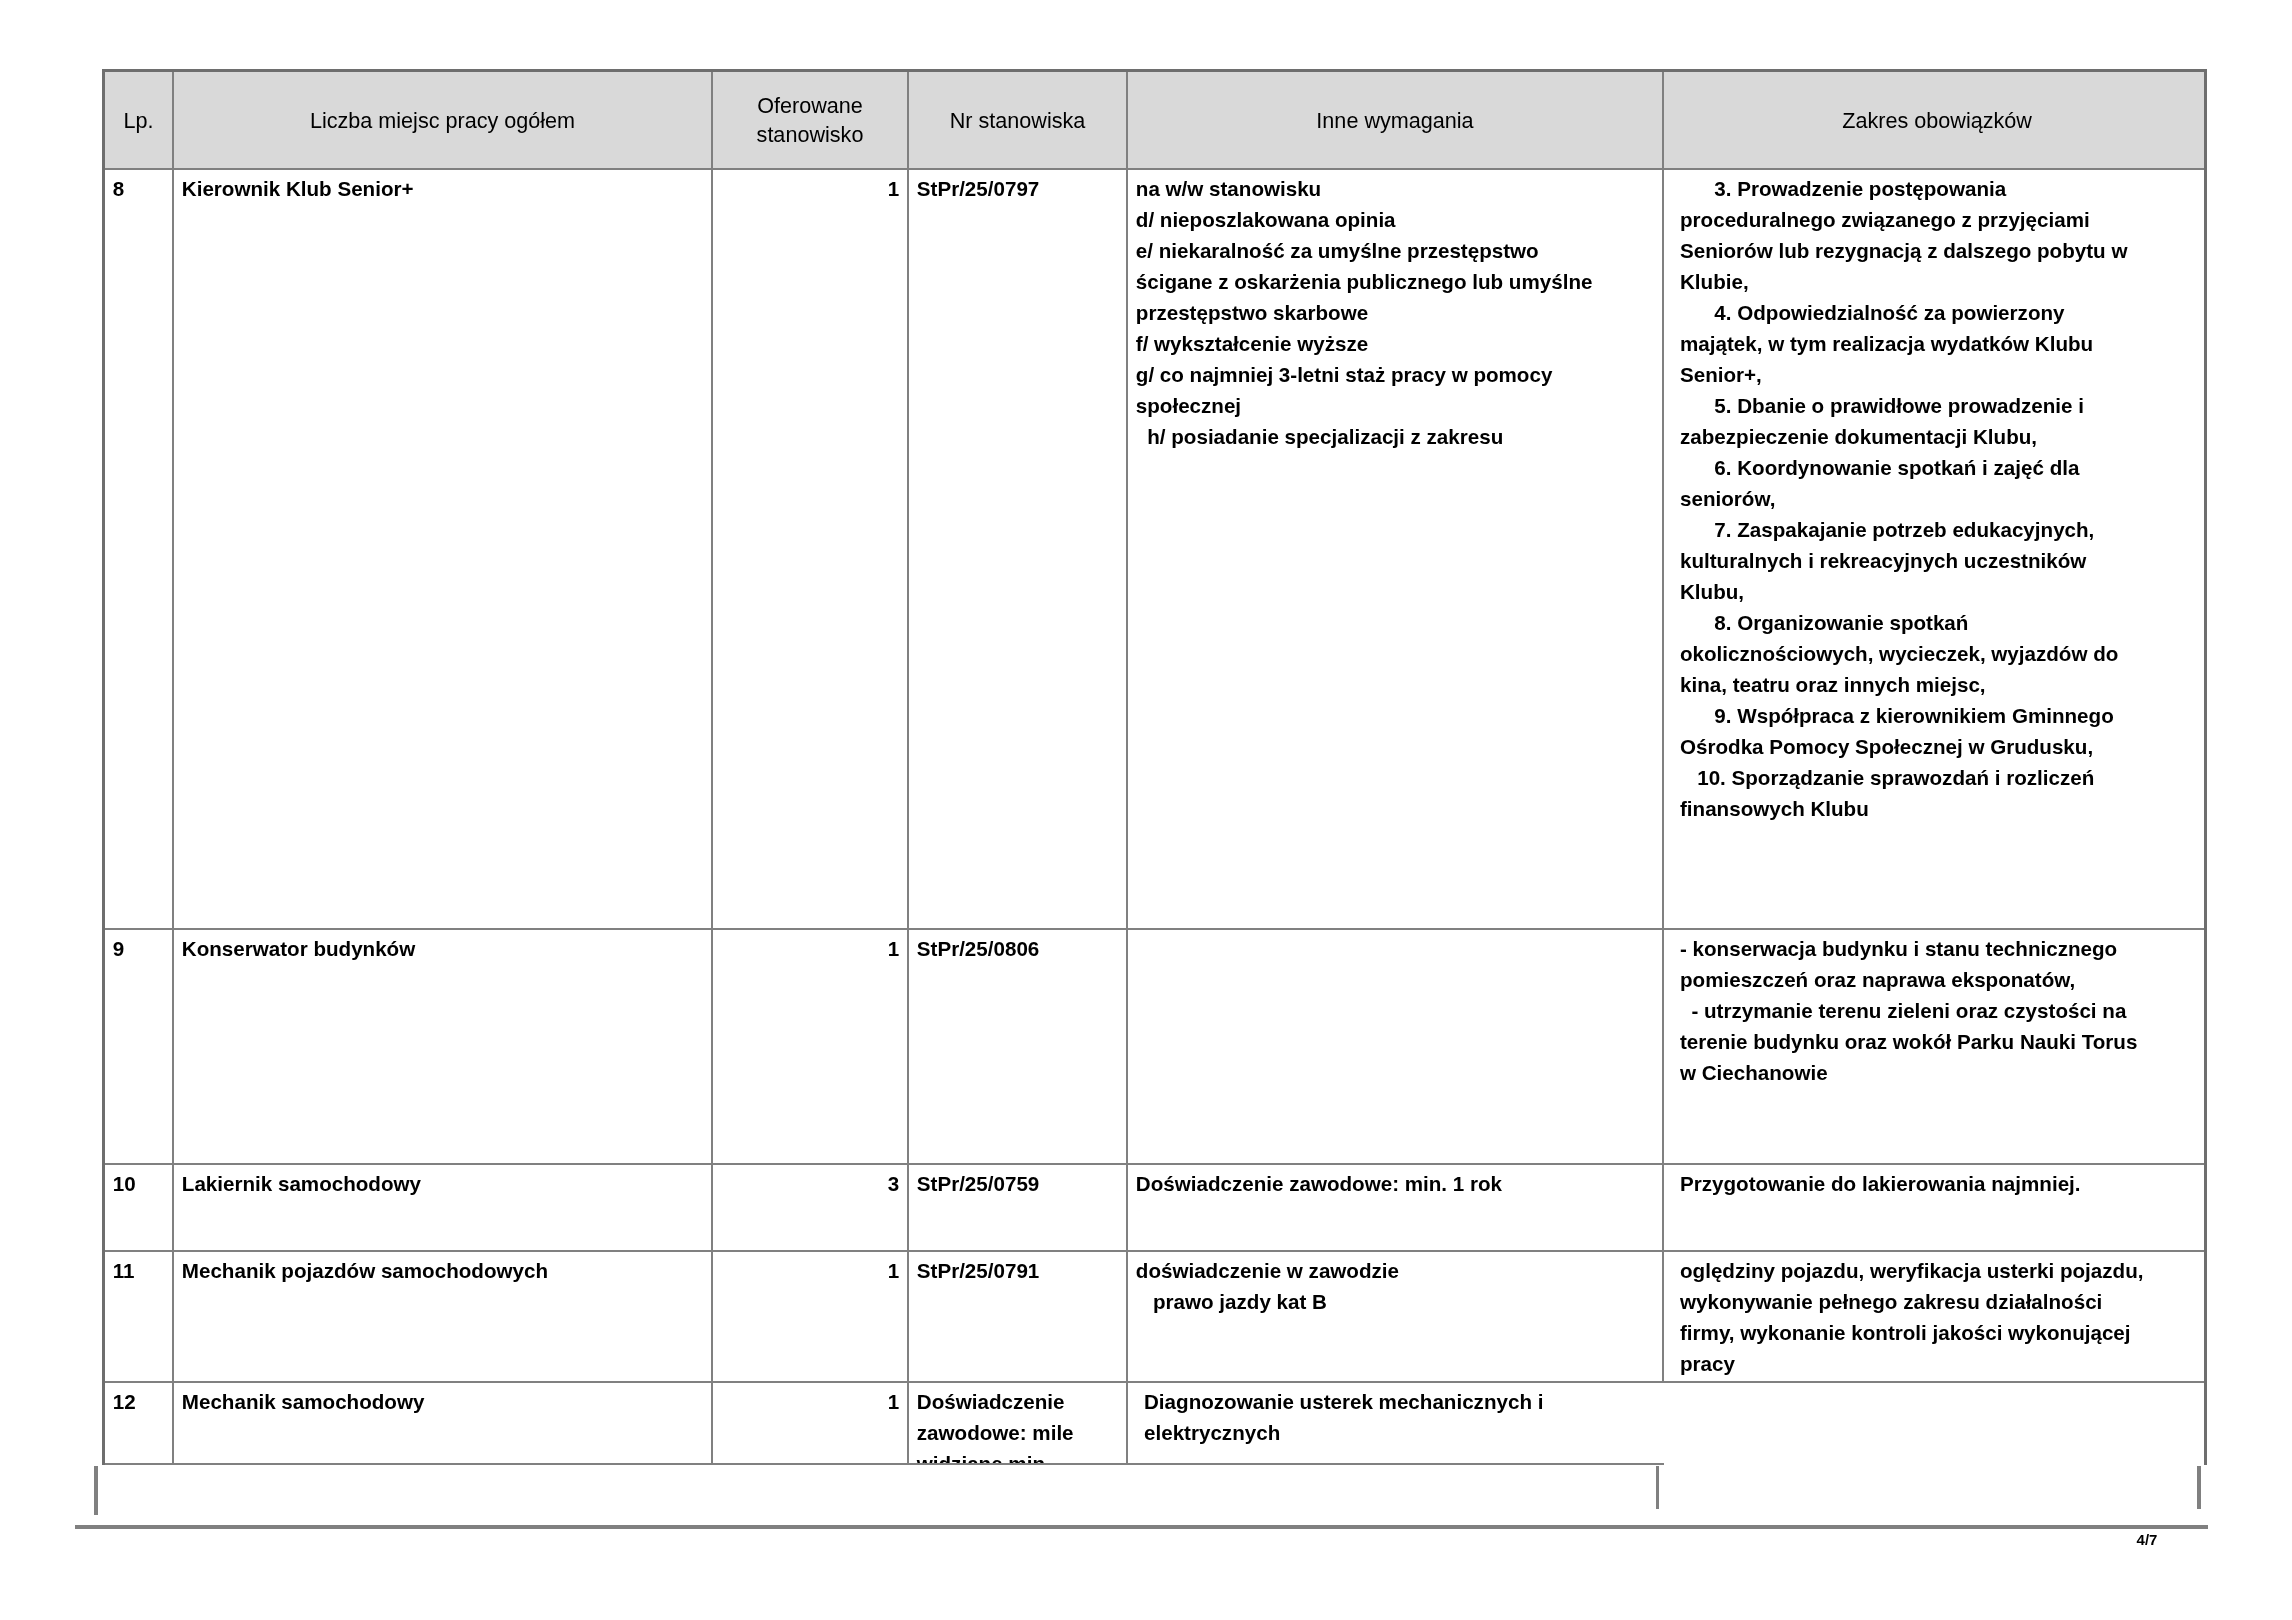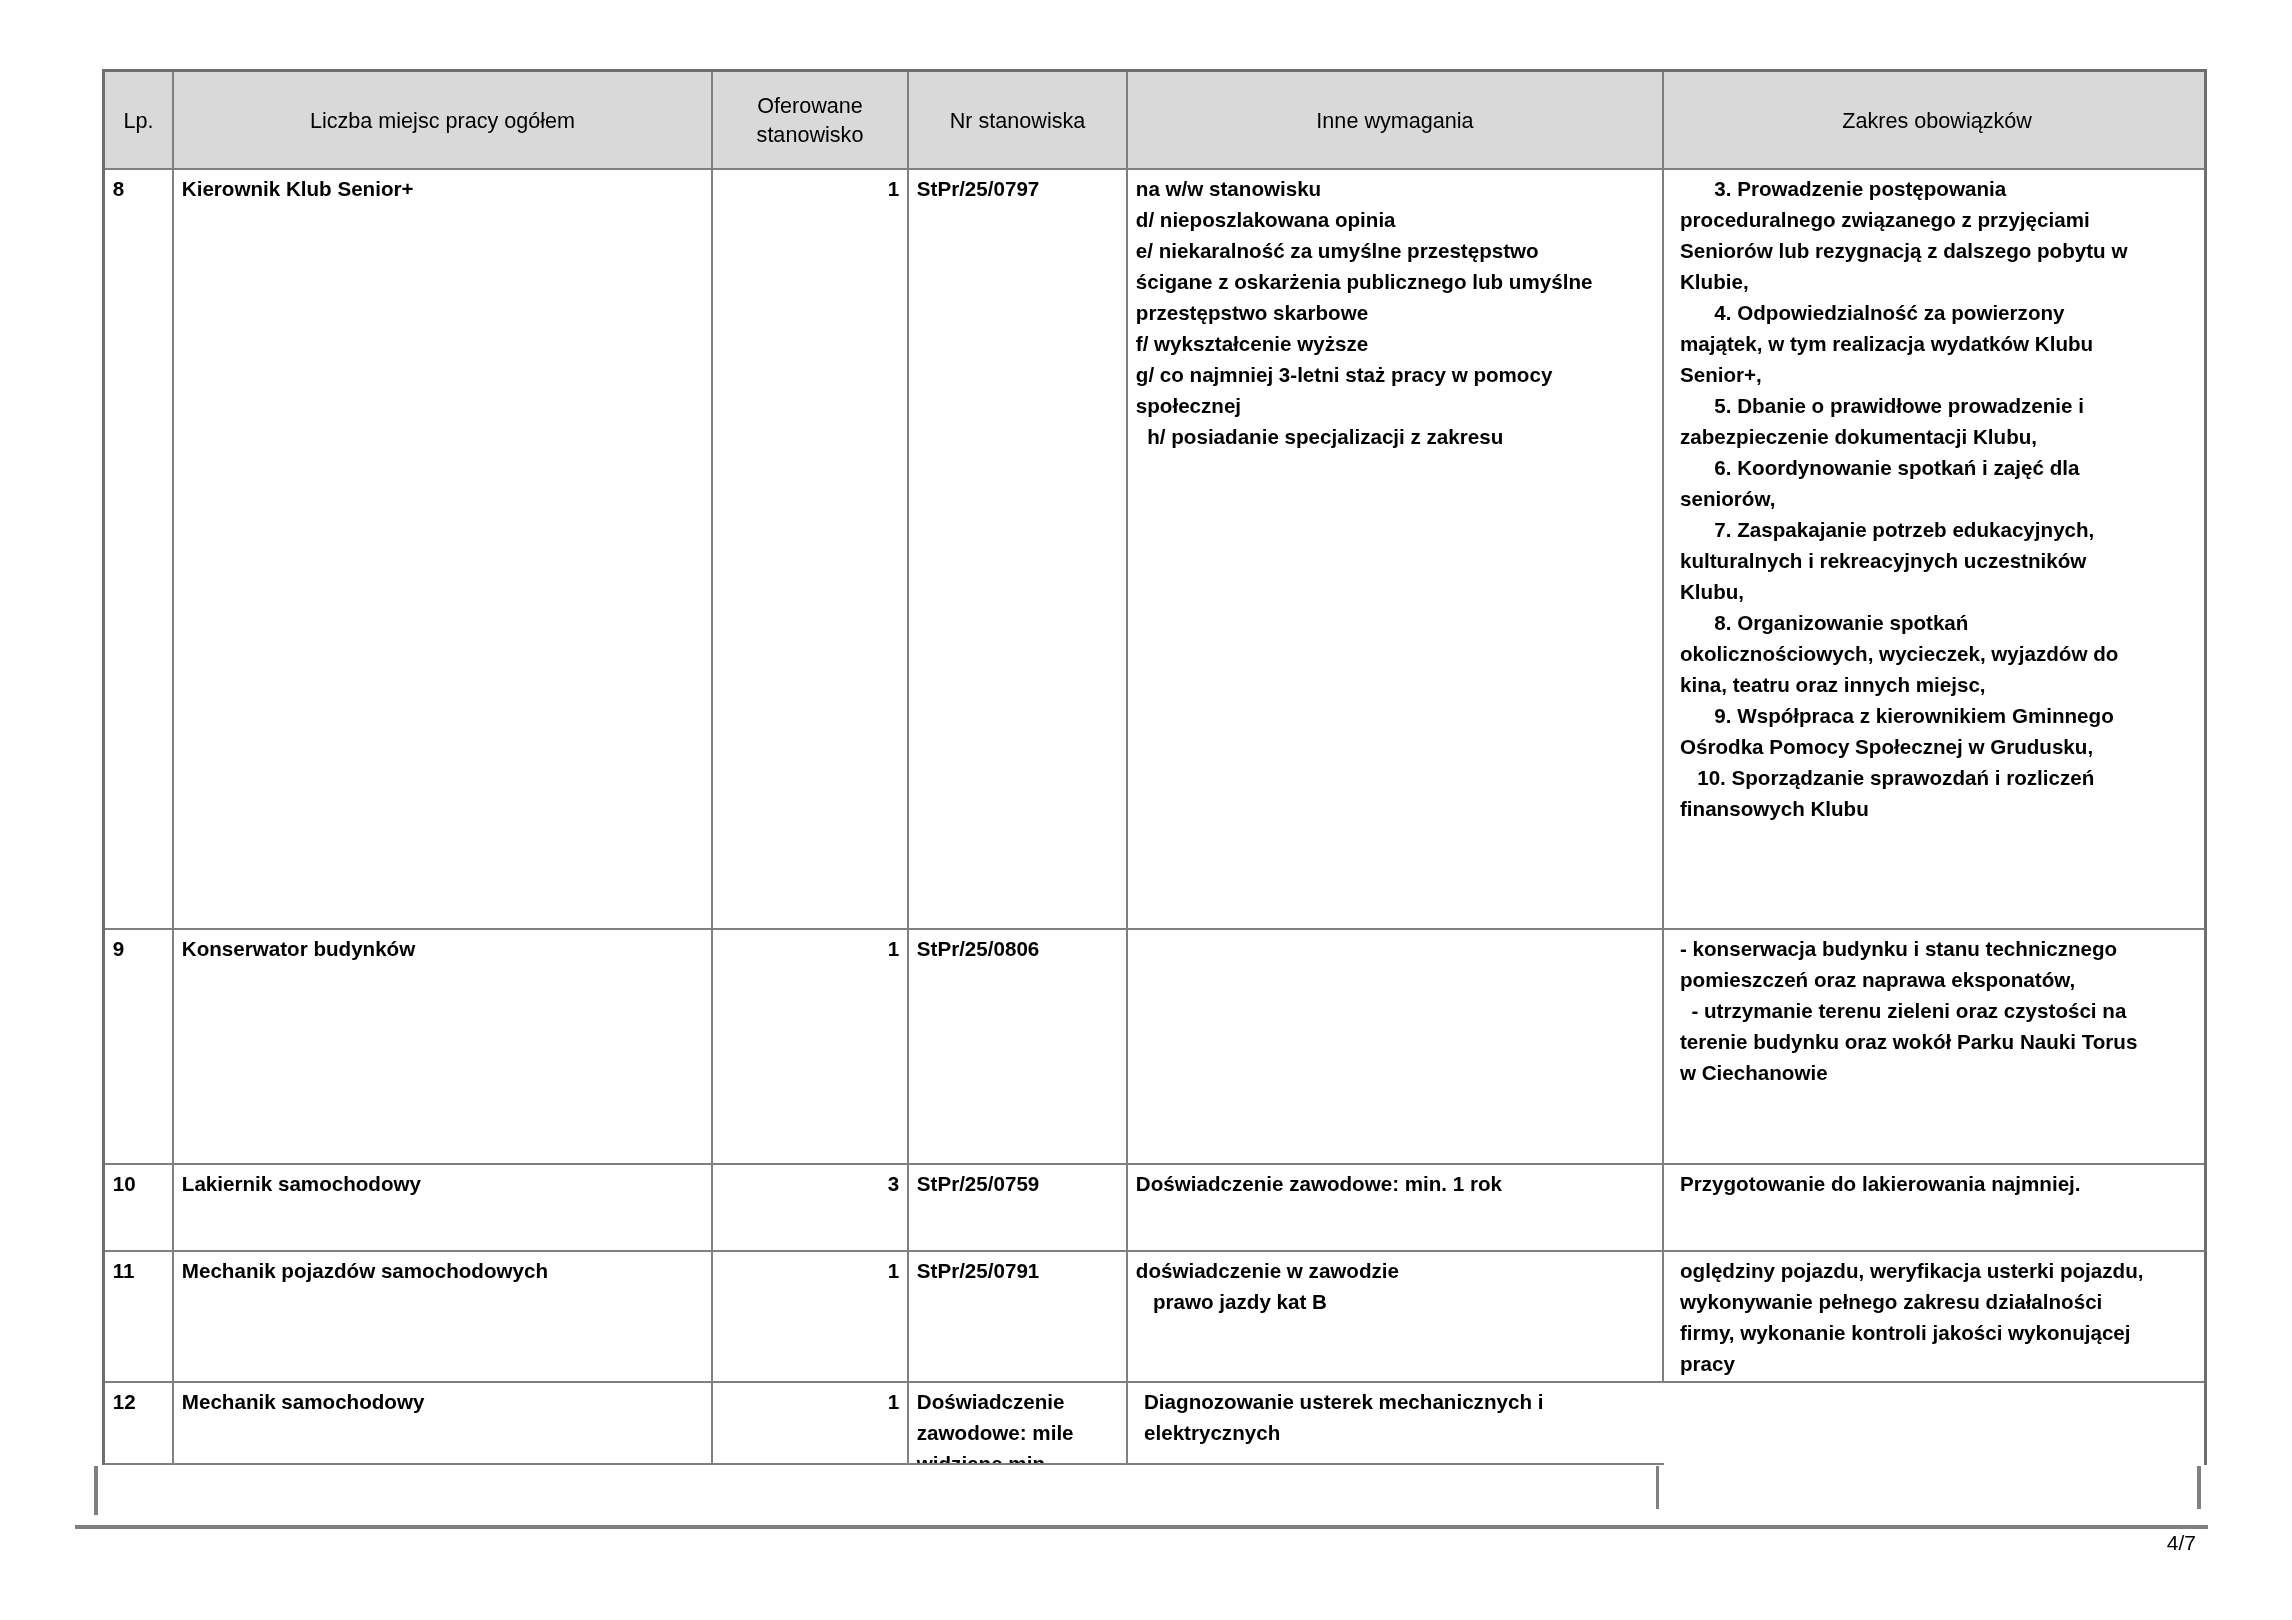--- a/index.html
+++ b/index.html
@@ -44,22 +44,22 @@
   .stub { position:absolute; background:#808080; }
   .stub-left  { left:94px;  top:1466px; width:3.9px; height:49px; }
   .stub-mid   { left:1656px; top:1466px; width:2.9px; height:43px; }
   .stub-right { left:2197px; top:1466px; width:3.9px; height:43px; }
   .footer-rule {
     position:absolute; left:75px; top:1525px;
     width:2133px; height:3.9px; background:#808080;
   }
   .page-number {
     position:absolute; left:2098px; top:1531px;
-    width:98px; text-align:right;
-    font-size:21px; font-weight:normal;
+    width:98px; text-align:center;
+    font-size:15px; font-weight:bold;
   }
 </style>
 </head>
 <body>
 
 <div class="tbl">
 
   <div class="cell hcell">Lp.</div>
   <div class="cell hcell">Liczba miejsc pracy ogółem</div>
   <div class="cell hcell">Oferowane stanowisko</div>

